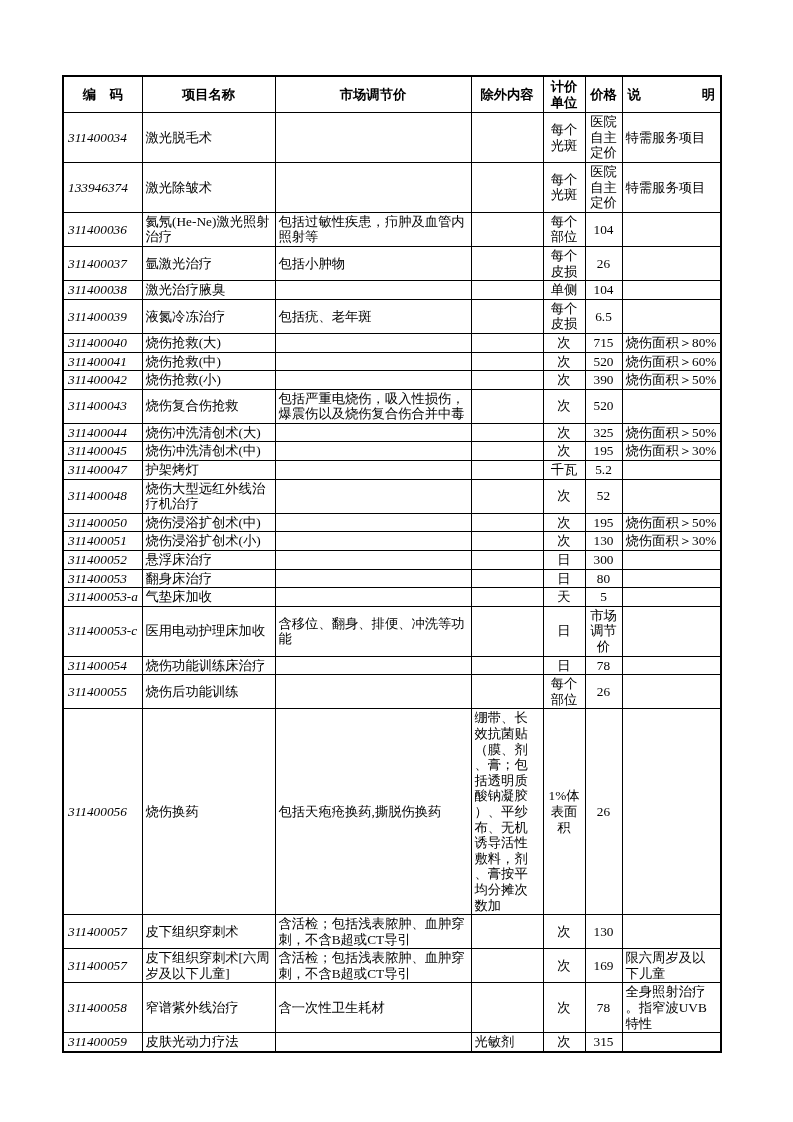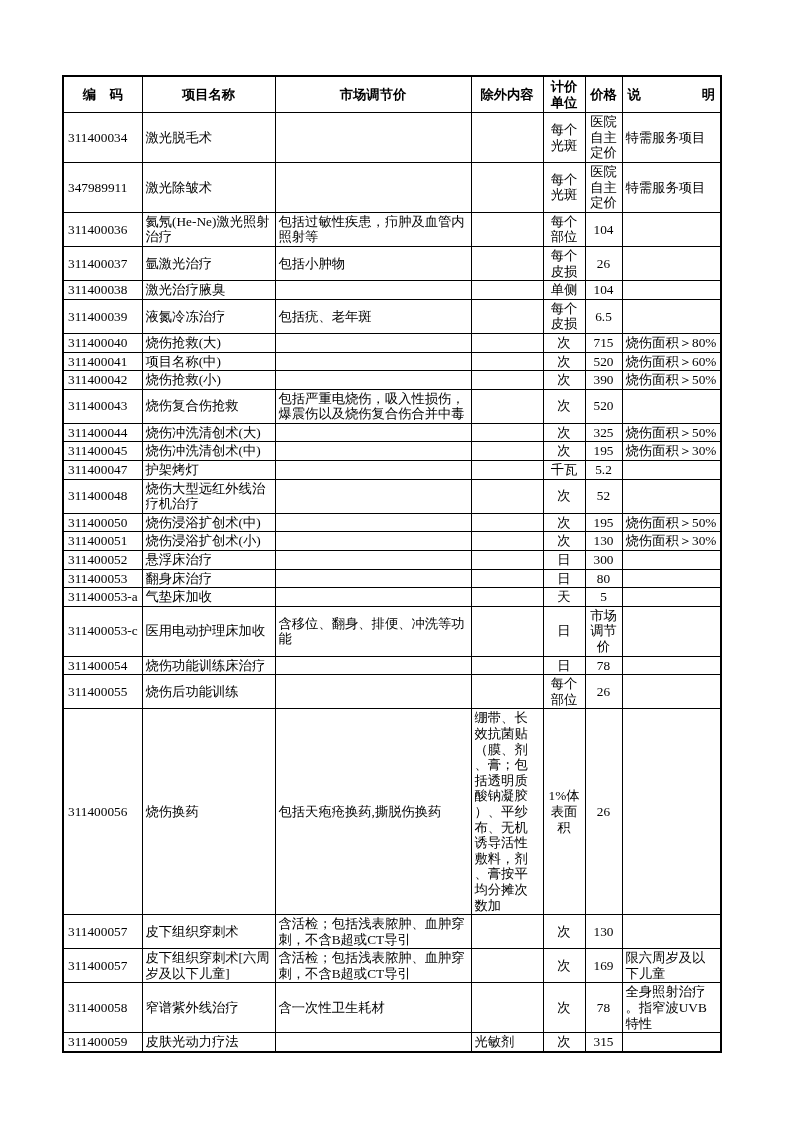--- a/index.html
+++ b/index.html
@@ -40,21 +40,21 @@
     text-align: center;
     padding: 2px 2px;
   }
   .price-table th.h-note {
     text-align: justify;
     text-align-last: justify;
     padding-left: 5px;
     padding-right: 5px;
   }
   .price-table td { text-align: left; font-weight: normal; }
-  .price-table td.col-code { padding-left: 4px; }
+  .price-table td.col-code { padding-left: 4px; font-style: italic; }
   .price-table td.col-name,
   .price-table td.col-content,
   .price-table td.col-excluded,
   .price-table td.col-note { padding-left: 3px; }
   .price-table td.col-unit,
   .price-table td.col-price { text-align: center; }
   .price-table tr { min-height: 17px; }
 </style>
 </head>
 <body>
@@ -84,21 +84,21 @@
       <tr>
         <td class="col-code">311400034</td>
         <td class="col-name">激光脱毛术</td>
         <td class="col-content"></td>
         <td class="col-excluded"></td>
         <td class="col-unit">每个光斑</td>
         <td class="col-price">医院自主定价</td>
         <td class="col-note">特需服务项目</td>
       </tr>
       <tr>
-        <td class="col-code">347989911</td>
+        <td class="col-code">133946374</td>
         <td class="col-name">激光除皱术</td>
         <td class="col-content"></td>
         <td class="col-excluded"></td>
         <td class="col-unit">每个光斑</td>
         <td class="col-price">医院自主定价</td>
         <td class="col-note">特需服务项目</td>
       </tr>
       <tr>
         <td class="col-code">311400036</td>
         <td class="col-name">氦氖(He-Ne)激光照射治疗</td>
@@ -139,21 +139,21 @@
         <td class="col-code">311400040</td>
         <td class="col-name">烧伤抢救(大)</td>
         <td class="col-content"></td>
         <td class="col-excluded"></td>
         <td class="col-unit">次</td>
         <td class="col-price">715</td>
         <td class="col-note">烧伤面积＞80%</td>
       </tr>
       <tr>
         <td class="col-code">311400041</td>
-        <td class="col-name">项目名称(中)</td>
+        <td class="col-name">烧伤抢救(中)</td>
         <td class="col-content"></td>
         <td class="col-excluded"></td>
         <td class="col-unit">次</td>
         <td class="col-price">520</td>
         <td class="col-note">烧伤面积＞60%</td>
       </tr>
       <tr>
         <td class="col-code">311400042</td>
         <td class="col-name">烧伤抢救(小)</td>
         <td class="col-content"></td>

